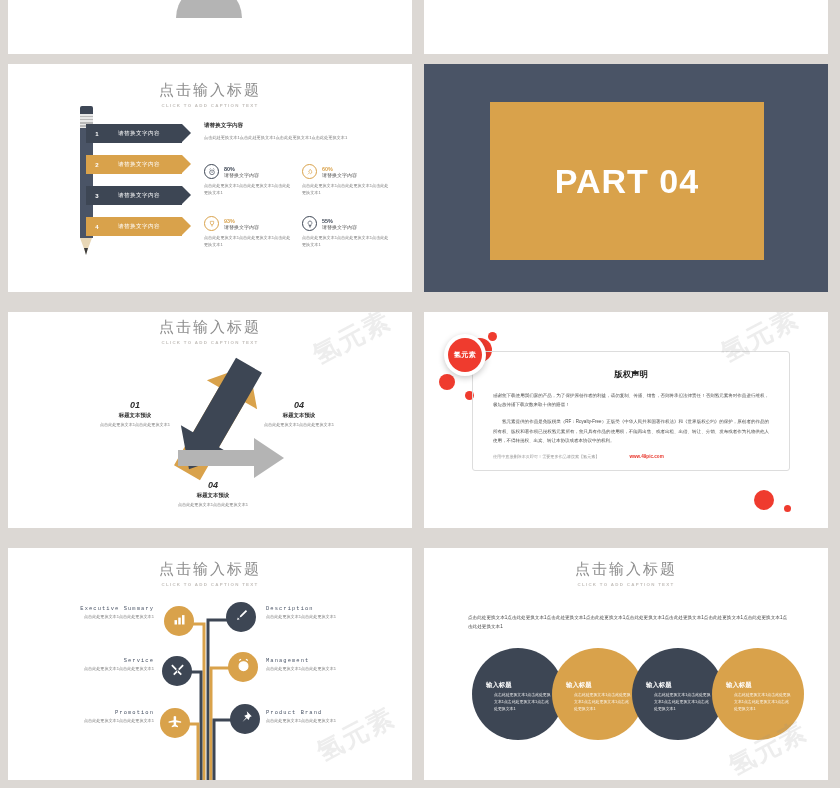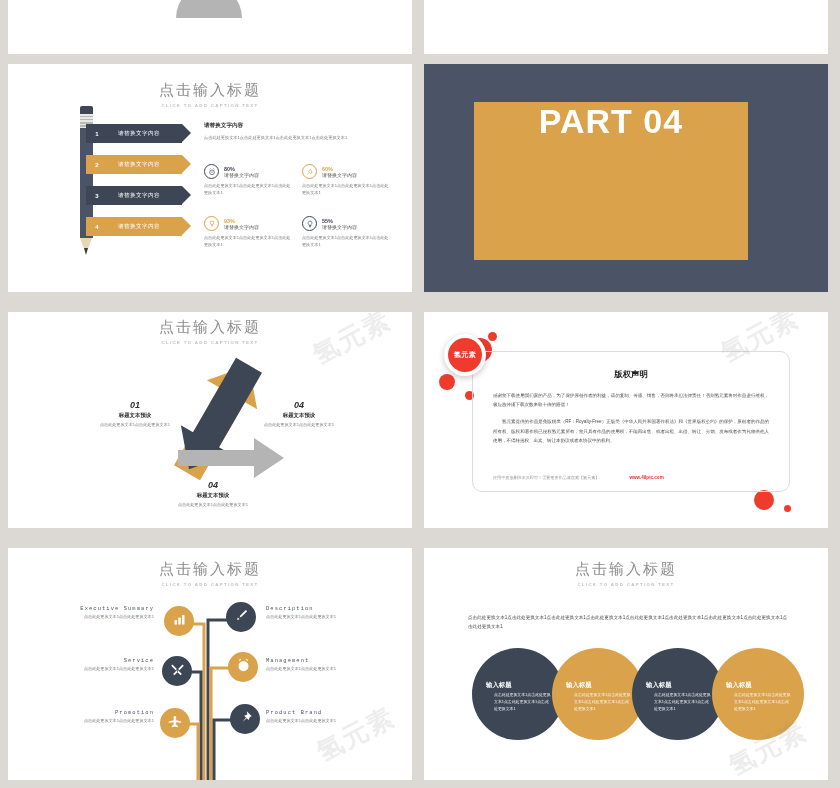--- a/index.html
+++ b/index.html
@@ -72,36 +72,36 @@
             border-top: 9.5px solid transparent; border-bottom: 9.5px solid transparent; }
   .stat { position: absolute; width: 88px; }
   .stat .ring { width: 15px; height: 15px; border-radius: 50%; border: 1.1px solid #3d4654;
                 display: flex; align-items: center; justify-content: center; font-size: 7px; }
   .stat .pct { font-size: 5.4px; font-weight: 700; }
   .stat .lbl { font-size: 5px; color: #555; }
   .stat .desc { font-size: 4.1px; color: #7d7d7d; line-height: 1.75; margin-top: 3px; }
 
   
   #slide3 { left: 424px; top: 64px; width: 404px; height: 228px; background: #4a5466; }
-  .part-box { position: absolute; left: 50px; top: 38px; width: 274px; height: 158px;
-              background: #d9a24b; display: flex; justify-content: center; }
+  .part-box { position: absolute; left: 66px; top: 38px; width: 274px; height: 158px;
+              background: #d9a24b; display: flex; align-items: center; justify-content: center; }
   .part-box span { color: #fff; font-size: 34px; font-weight: 700; letter-spacing: 1px; }
 
   
   #slide4 { left: 8px; top: 312px; width: 404px; height: 216px; }
   .arrow-grp { position: absolute; left: 130px; top: 32px; width: 160px; height: 150px; }
   .a-lbl { position: absolute; text-align: center; width: 86px; margin-top: 28px; }
   .a-lbl .n { font-size: 9px; font-weight: 700; color: #2b2b2b; font-style: italic; }
   .a-lbl .h { font-size: 5.4px; font-weight: 700; color: #333; margin-top: 2px; }
   .a-lbl .d { font-size: 4.1px; color: #7d7d7d; line-height: 1.8; margin-top: 2px; }
 
   
   #slide5 { left: 424px; top: 312px; width: 404px; height: 216px; }
-  .cp-card { position: absolute; left: 48px; top: 39px; width: 318px; height: 141px;
-             border: 1px solid #ddd; border-radius: 10px; }
+  .cp-card { position: absolute; left: 48px; top: 39px; width: 318px; height: 120px;
+             border: 1px solid #ddd; border-radius: 3px; }
   .cp-h { text-align: center; font-size: 8.4px; font-weight: 700; color: #222; margin-top: 17px; }
   .cp-p { font-size: 4.5px; color: #4a4a4a; line-height: 2.05; margin: 11px 20px 0 20px; text-align: justify; }
   .cp-p.indent { text-indent: 9px; margin-top: 8px; }
   .cp-foot { position: absolute; left: 20px; bottom: 11px; right: 20px;
              display: flex; align-items: center; gap: 30px; }
   .cp-foot .note { font-size: 4.1px; color: #9a9a9a; }
   .cp-foot .url { font-size: 4.6px; color: #e8352a; font-weight: 700; }
   .logo-badge { position: absolute; left: 20px; top: 22px; width: 42px; height: 42px; border-radius: 50%;
                 background: #fff; box-shadow: 0 2px 6px rgba(0,0,0,.22); display: flex;
                 align-items: center; justify-content: center; z-index: 3; }

